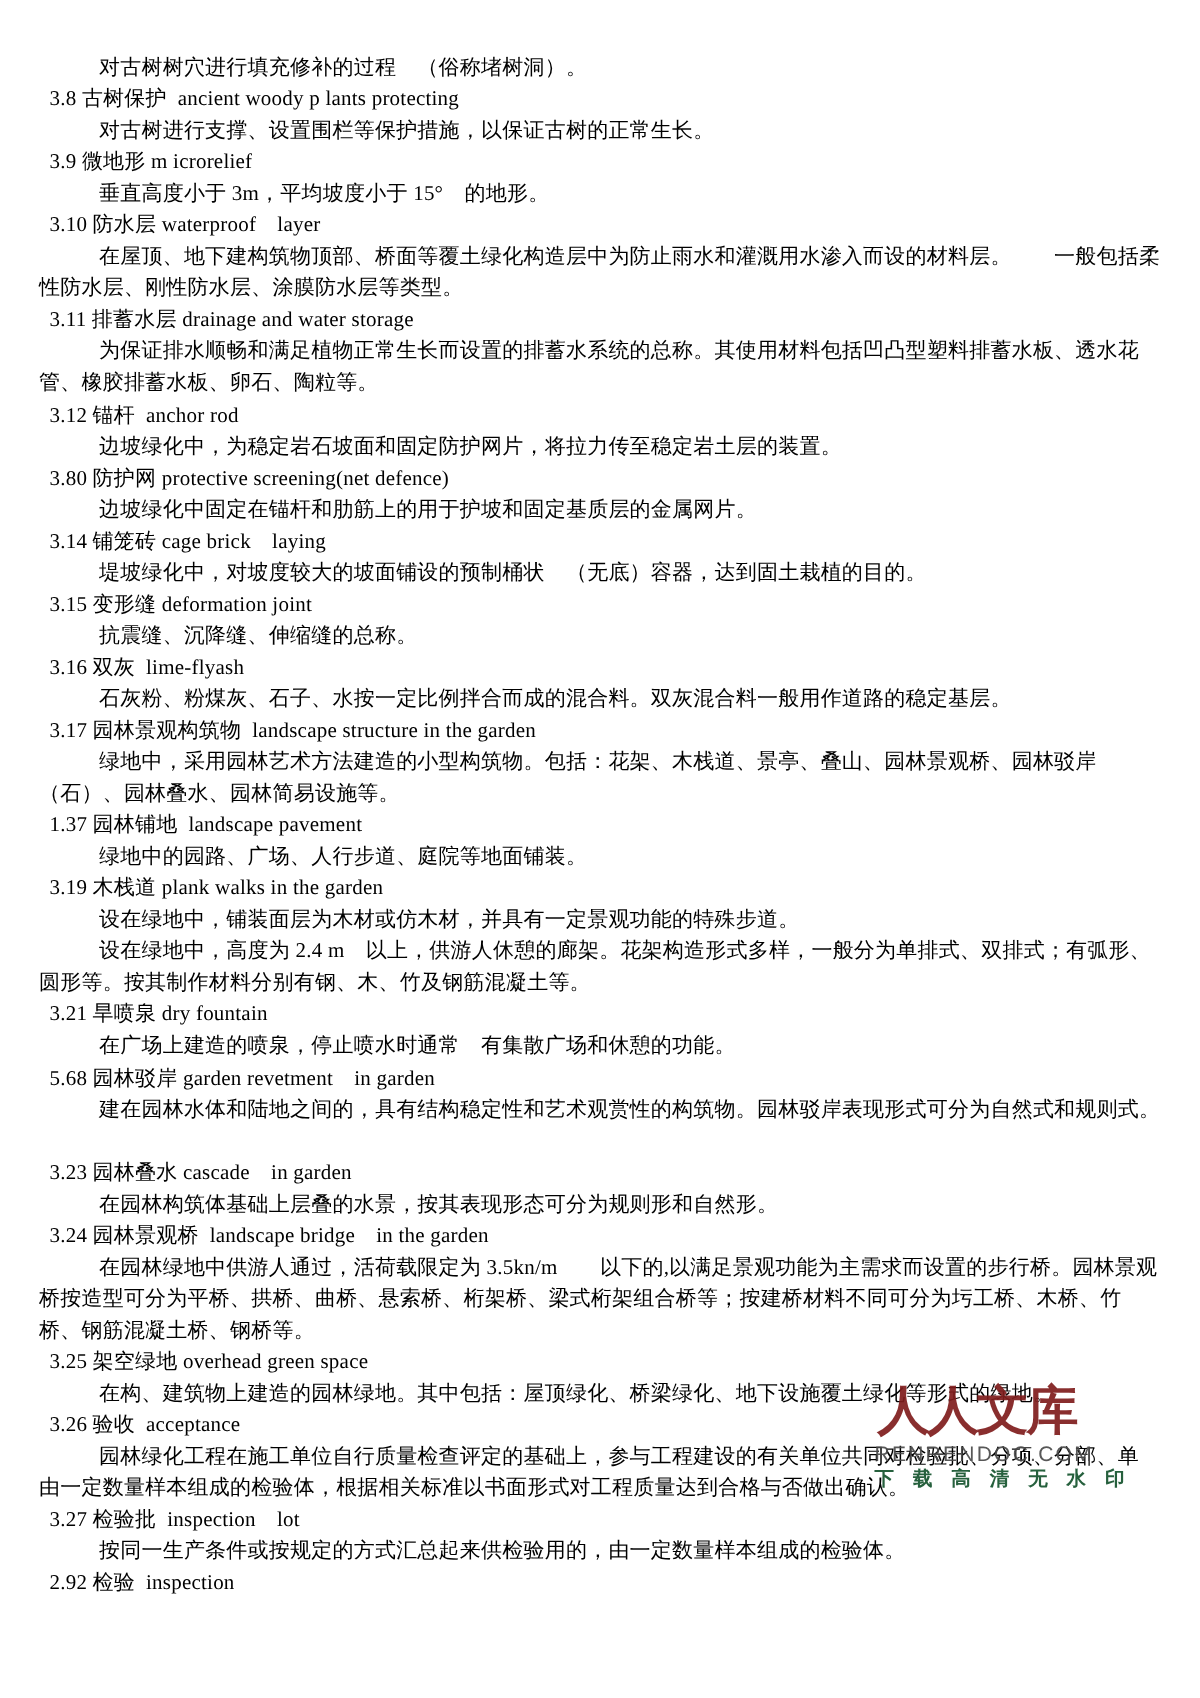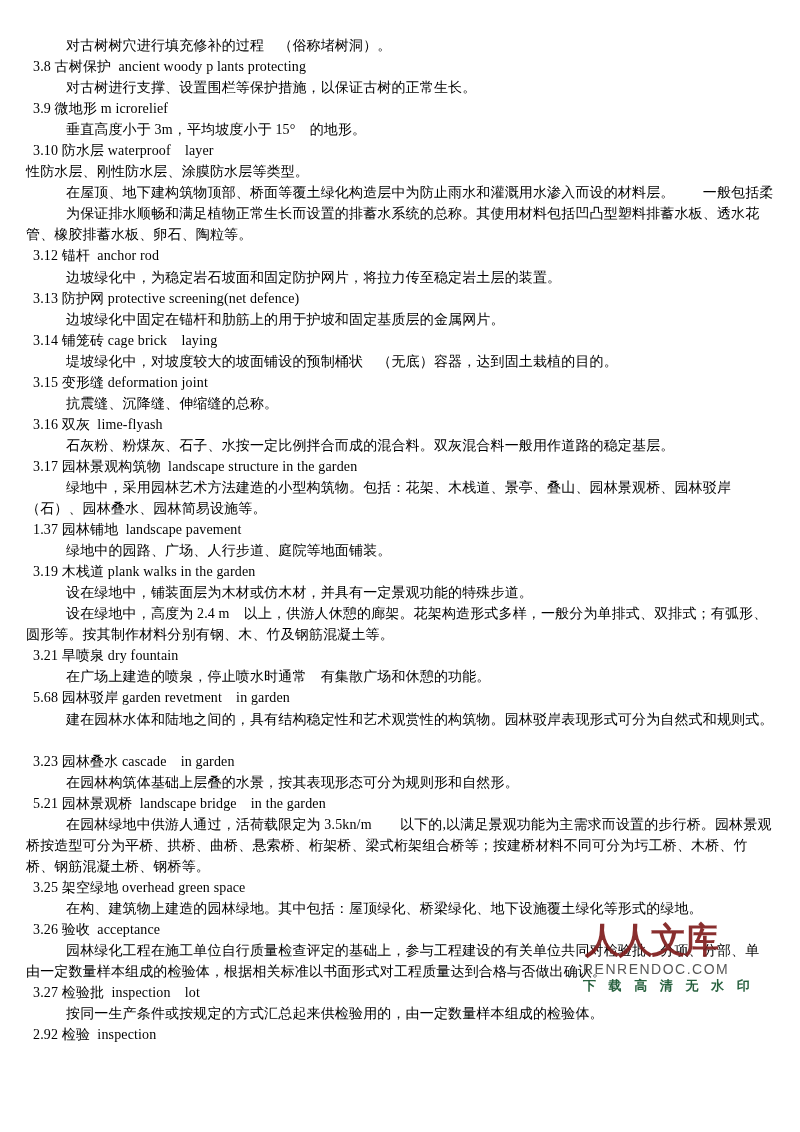--- a/index.html
+++ b/index.html
@@ -80,27 +80,28 @@
 
 <div class="page" style="background: rgb(255, 255, 255); color: rgb(0, 0, 0);">
 
   <div class="doc-body" id="doc-body">
       <div class="line indent">对古树树穴进行填充修补的过程　（俗称堵树洞）。</div>
       <div class="line head">3.8 古树保护  ancient woody p lants protecting</div>
       <div class="line indent">对古树进行支撑、设置围栏等保护措施，以保证古树的正常生长。</div>
       <div class="line head">3.9 微地形 m icrorelief</div>
       <div class="line indent">垂直高度小于 3m，平均坡度小于 15°　的地形。</div>
       <div class="line head">3.10 防水层 waterproof　layer</div>
+      <div class="line indent">在屋顶、地下建构筑物顶部、桥面等覆土绿化构造层中为防止雨水和灌溉用水渗入而设的材料层。　　一般包括柔</div>
       <div class="line cont">性防水层、刚性防水层、涂膜防水层等类型。</div>
-      <div class="line indent">在屋顶、地下建构筑物顶部、桥面等覆土绿化构造层中为防止雨水和灌溉用水渗入而设的材料层。　　一般包括柔</div>
+      <div class="line head">3.11 排蓄水层 drainage and water storage</div>
       <div class="line indent">为保证排水顺畅和满足植物正常生长而设置的排蓄水系统的总称。其使用材料包括凹凸型塑料排蓄水板、透水花</div>
       <div class="line cont">管、橡胶排蓄水板、卵石、陶粒等。</div>
       <div class="line head">3.12 锚杆  anchor rod</div>
       <div class="line indent">边坡绿化中，为稳定岩石坡面和固定防护网片，将拉力传至稳定岩土层的装置。</div>
-      <div class="line head">3.13 防护网 protective screening(net defence)</div>
+      <div class="line head">3.80 防护网 protective screening(net defence)</div>
       <div class="line indent">边坡绿化中固定在锚杆和肋筋上的用于护坡和固定基质层的金属网片。</div>
       <div class="line head">3.14 铺笼砖 cage brick　laying</div>
       <div class="line indent">堤坡绿化中，对坡度较大的坡面铺设的预制桶状　（无底）容器，达到固土栽植的目的。</div>
       <div class="line head">3.15 变形缝 deformation joint</div>
       <div class="line indent">抗震缝、沉降缝、伸缩缝的总称。</div>
       <div class="line head">3.16 双灰  lime-flyash</div>
       <div class="line indent">石灰粉、粉煤灰、石子、水按一定比例拌合而成的混合料。双灰混合料一般用作道路的稳定基层。</div>
       <div class="line head">3.17 园林景观构筑物  landscape structure in the garden</div>
       <div class="line indent">绿地中，采用园林艺术方法建造的小型构筑物。包括：花架、木栈道、景亭、叠山、园林景观桥、园林驳岸</div>
       <div class="line cont">（石）、园林叠水、园林简易设施等。</div>
@@ -110,21 +111,21 @@
       <div class="line indent">设在绿地中，铺装面层为木材或仿木材，并具有一定景观功能的特殊步道。</div>
       <div class="line indent">设在绿地中，高度为 2.4 m　以上，供游人休憩的廊架。花架构造形式多样，一般分为单排式、双排式；有弧形、</div>
       <div class="line cont">圆形等。按其制作材料分别有钢、木、竹及钢筋混凝土等。</div>
       <div class="line head">3.21 旱喷泉 dry fountain</div>
       <div class="line indent">在广场上建造的喷泉，停止喷水时通常　有集散广场和休憩的功能。</div>
       <div class="line head">5.68 园林驳岸 garden revetment　in garden</div>
       <div class="line indent">建在园林水体和陆地之间的，具有结构稳定性和艺术观赏性的构筑物。园林驳岸表现形式可分为自然式和规则式。</div>
       <div class="line blank">&nbsp;</div>
       <div class="line head">3.23 园林叠水 cascade　in garden</div>
       <div class="line indent">在园林构筑体基础上层叠的水景，按其表现形态可分为规则形和自然形。</div>
-      <div class="line head">5.21 园林景观桥  landscape bridge　in the garden</div>
+      <div class="line head">3.24 园林景观桥  landscape bridge　in the garden</div>
       <div class="line indent">在园林绿地中供游人通过，活荷载限定为 3.5kn/m　　以下的,以满足景观功能为主需求而设置的步行桥。园林景观</div>
       <div class="line cont">桥按造型可分为平桥、拱桥、曲桥、悬索桥、桁架桥、梁式桁架组合桥等；按建桥材料不同可分为圬工桥、木桥、竹</div>
       <div class="line cont">桥、钢筋混凝土桥、钢桥等。</div>
       <div class="line head">3.25 架空绿地 overhead green space</div>
       <div class="line indent">在构、建筑物上建造的园林绿地。其中包括：屋顶绿化、桥梁绿化、地下设施覆土绿化等形式的绿地。</div>
       <div class="line head">3.26 验收  acceptance</div>
       <div class="line indent">园林绿化工程在施工单位自行质量检查评定的基础上，参与工程建设的有关单位共同对检验批、分项、分部、单</div>
       <div class="line cont">由一定数量样本组成的检验体，根据相关标准以书面形式对工程质量达到合格与否做出确认。</div>
       <div class="line head">3.27 检验批  inspection　lot</div>
       <div class="line indent">按同一生产条件或按规定的方式汇总起来供检验用的，由一定数量样本组成的检验体。</div>

